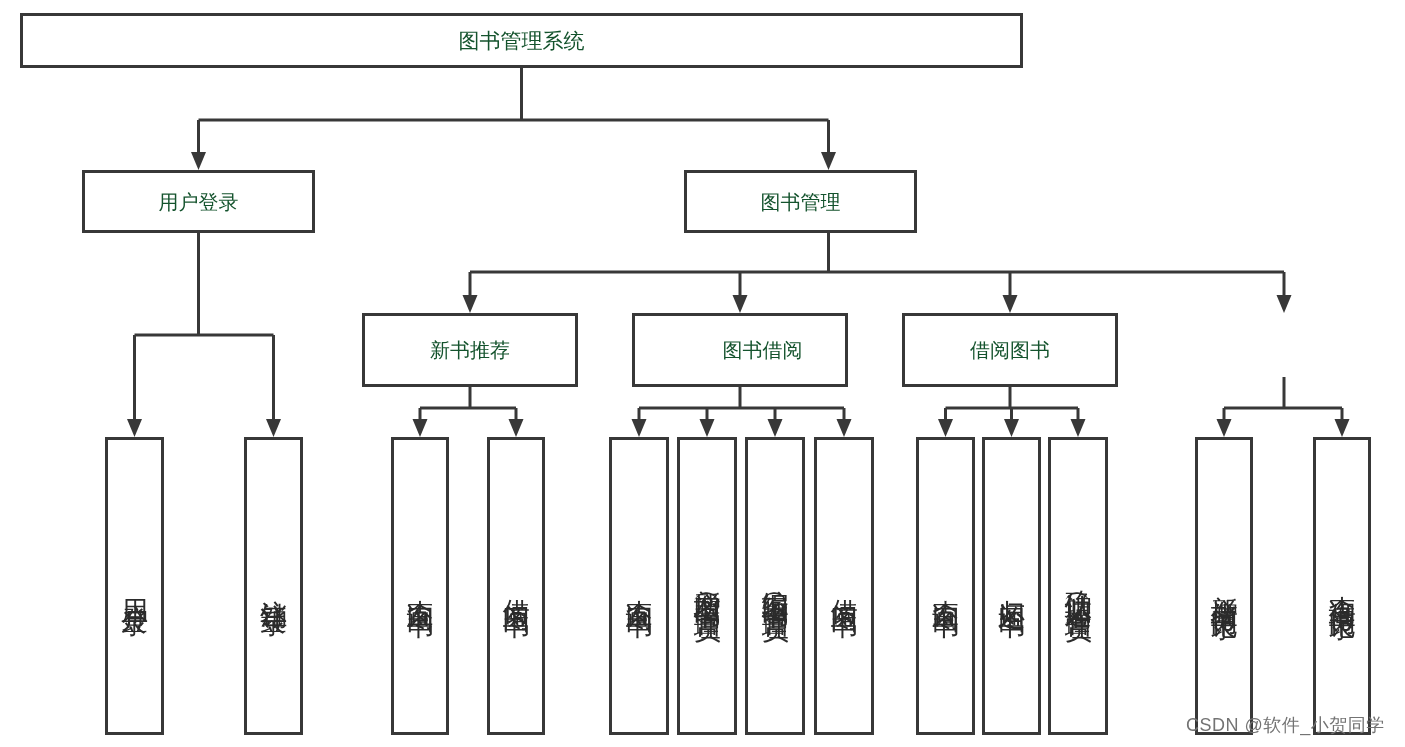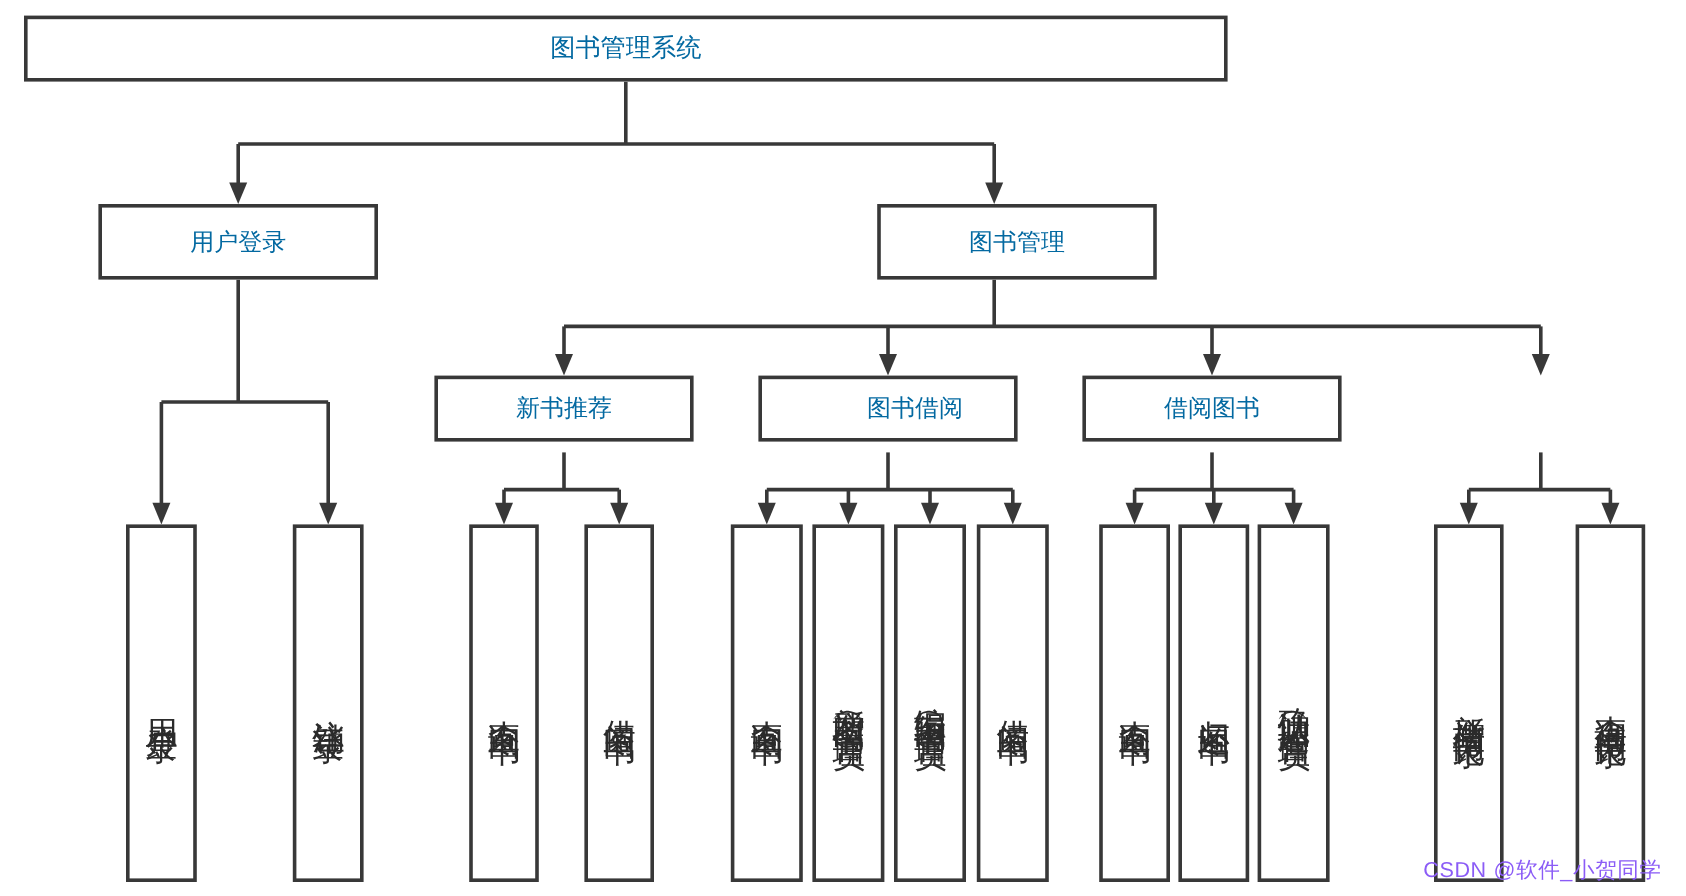--- a/index.html
+++ b/index.html
@@ -3,29 +3,29 @@
 <meta charset="utf-8">
 <style>
   html,body{margin:0;padding:0;background:#ffffff;}
   .stage{
     position:relative;width:1405px;height:747px;background:#ffffff;
     font-family:"Liberation Sans", sans-serif;overflow:hidden;
   }
   .wires{position:absolute;left:0;top:0;width:1405px;height:747px;}
   .box{
     position:absolute;box-sizing:border-box;background:#ffffff;
-    border:3px solid #383838;color:#0369a1;
+    border:3px solid #383838;color:#14532d;
     display:flex;align-items:center;justify-content:center;
     font-size:20px;line-height:1.2;white-space:nowrap;
   }
   .root{left:20px;top:13px;width:1003px;height:55px;font-size:21px;}
   .lv2{top:170px;width:233px;height:63px;}
   #n-l2-0{left:82px;}
-  #n-l2-1{left:731px;}
-  .lv3{top:313px;width:216px;height:55px;}
+  #n-l2-1{left:684px;}
+  .lv3{top:313px;width:216px;height:74px;}
   #n-l3-0{left:362px;}
   #n-l3-1{left:632px;padding-left:45px;}
   #n-l3-2{left:902px;}
   #n-l3-3{left:1176px;}
   .leaf{
     top:437px;height:298px;
     writing-mode:vertical-rl;text-orientation:mixed;
     font-size:27px;letter-spacing:4px;color:#2b2b2b;
   }
   #n-a0{left:105px;width:59px;}
@@ -36,21 +36,21 @@
   #n-c1{left:677px;width:60px;}
   #n-c2{left:745px;width:60px;}
   #n-c3{left:814px;width:60px;}
   #n-d0{left:916px;width:59px;}
   #n-d1{left:982px;width:59px;}
   #n-d2{left:1048px;width:60px;}
   #n-e0{left:1195px;width:58px;}
   #n-e1{left:1313px;width:58px;}
   .watermark{
     position:absolute;left:1186px;top:713px;z-index:5;
-    font-size:18px;color:#8b5cf6;letter-spacing:0.5px;
+    font-size:18px;color:#737373;letter-spacing:0.5px;
   }
 </style>
 </head>
 <body>
 
 <div class="stage">
 
   <svg class="wires" id="wires" viewBox="0 0 1405 747" xmlns="http://www.w3.org/2000/svg">
       <line x1="521.5" y1="68" x2="521.5" y2="120" stroke="#383838" stroke-width="3"></line>
       <line x1="198.5" y1="120" x2="828.5" y2="120" stroke="#383838" stroke-width="3"></line>

